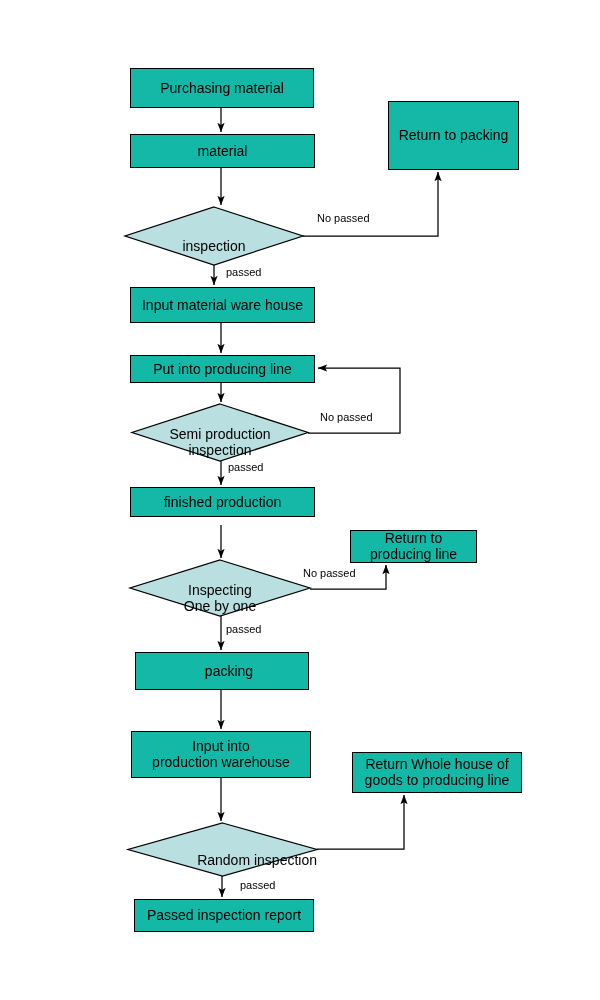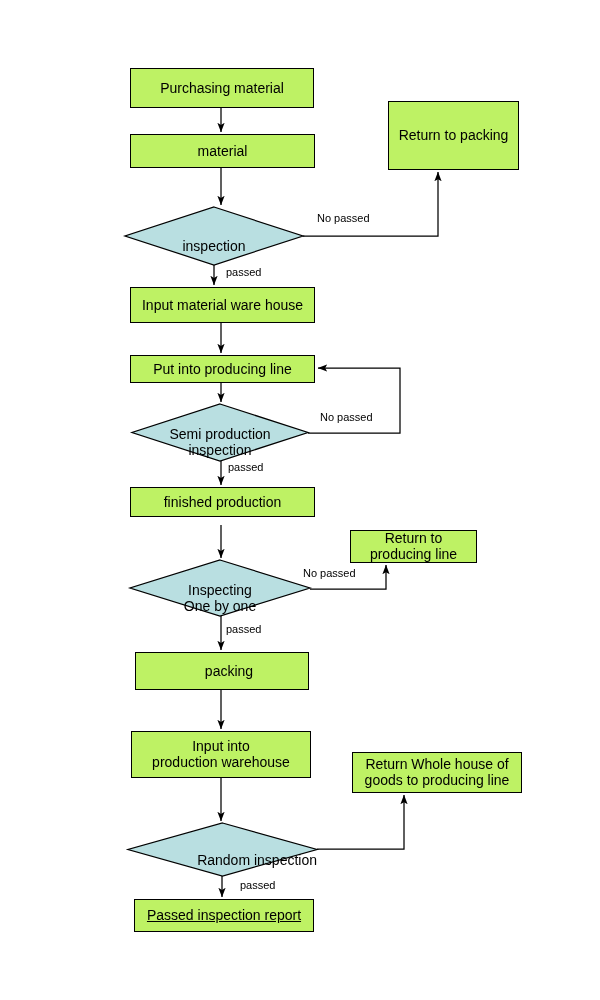--- a/index.html
+++ b/index.html
@@ -31,21 +31,21 @@
     display: flex;
     align-items: center;
     justify-content: center;
     text-align: center;
     color: #000000;
     font-family: "Liberation Sans", sans-serif;
     line-height: 1.05;
     white-space: nowrap;
   }
   .proc {
-    background: #bef264;
+    background: #14b8a6;
     border: 1px solid #000000;
     font-size: 14px;
   }
   .dec-wrap {
     position: absolute;
     box-sizing: border-box;
     display: flex;
     align-items: center;
     justify-content: center;
     text-align: center;
@@ -156,21 +156,21 @@
   <div class="node proc two-line" style="left:131px; top:731px; width:180px; height:47px; flex-direction:column;">
     <span>Input into</span>
     <span>production warehouse</span>
   </div>
 
   <div class="node proc two-line" style="left:352px; top:752px; width:170px; height:41px; flex-direction:column;">
     <span>Return Whole house of</span>
     <span>goods to producing line</span>
   </div>
 
-  <div class="node proc" style="left:134px; top:899px; width:180px; height:33px;text-decoration:underline;">
+  <div class="node proc" style="left:134px; top:899px; width:180px; height:33px;">
     <span>Passed inspection report</span>
   </div>
 
   <div class="dec-wrap" style="left:125px; top:207px; width:178px; height:58px;">
     <svg class="dia" width="178" height="58" viewBox="0 0 178 58" xmlns="http://www.w3.org/2000/svg">
       <polygon points="89,0 178,29 89,58 0,29" fill="#b9dfe1" stroke="#000000" stroke-width="1.25"></polygon>
     </svg>
     <span class="dec-label">inspection</span>
   </div>
 

